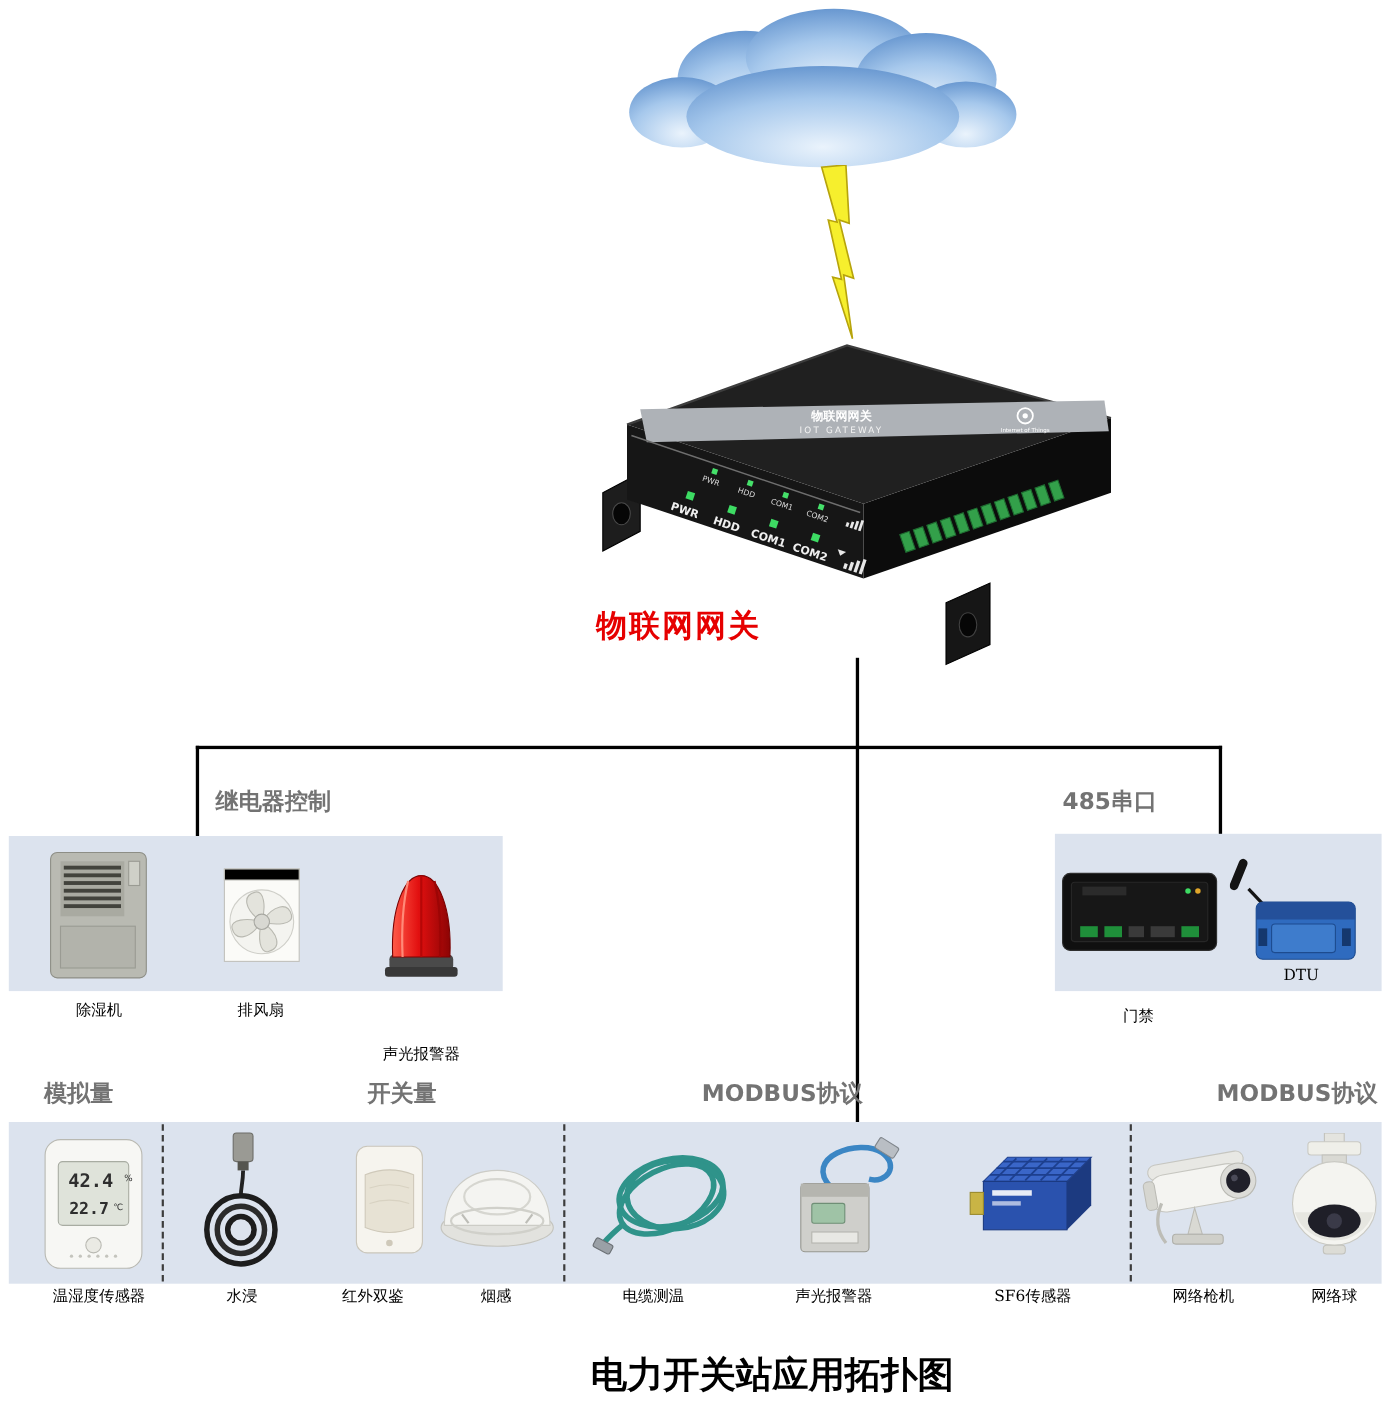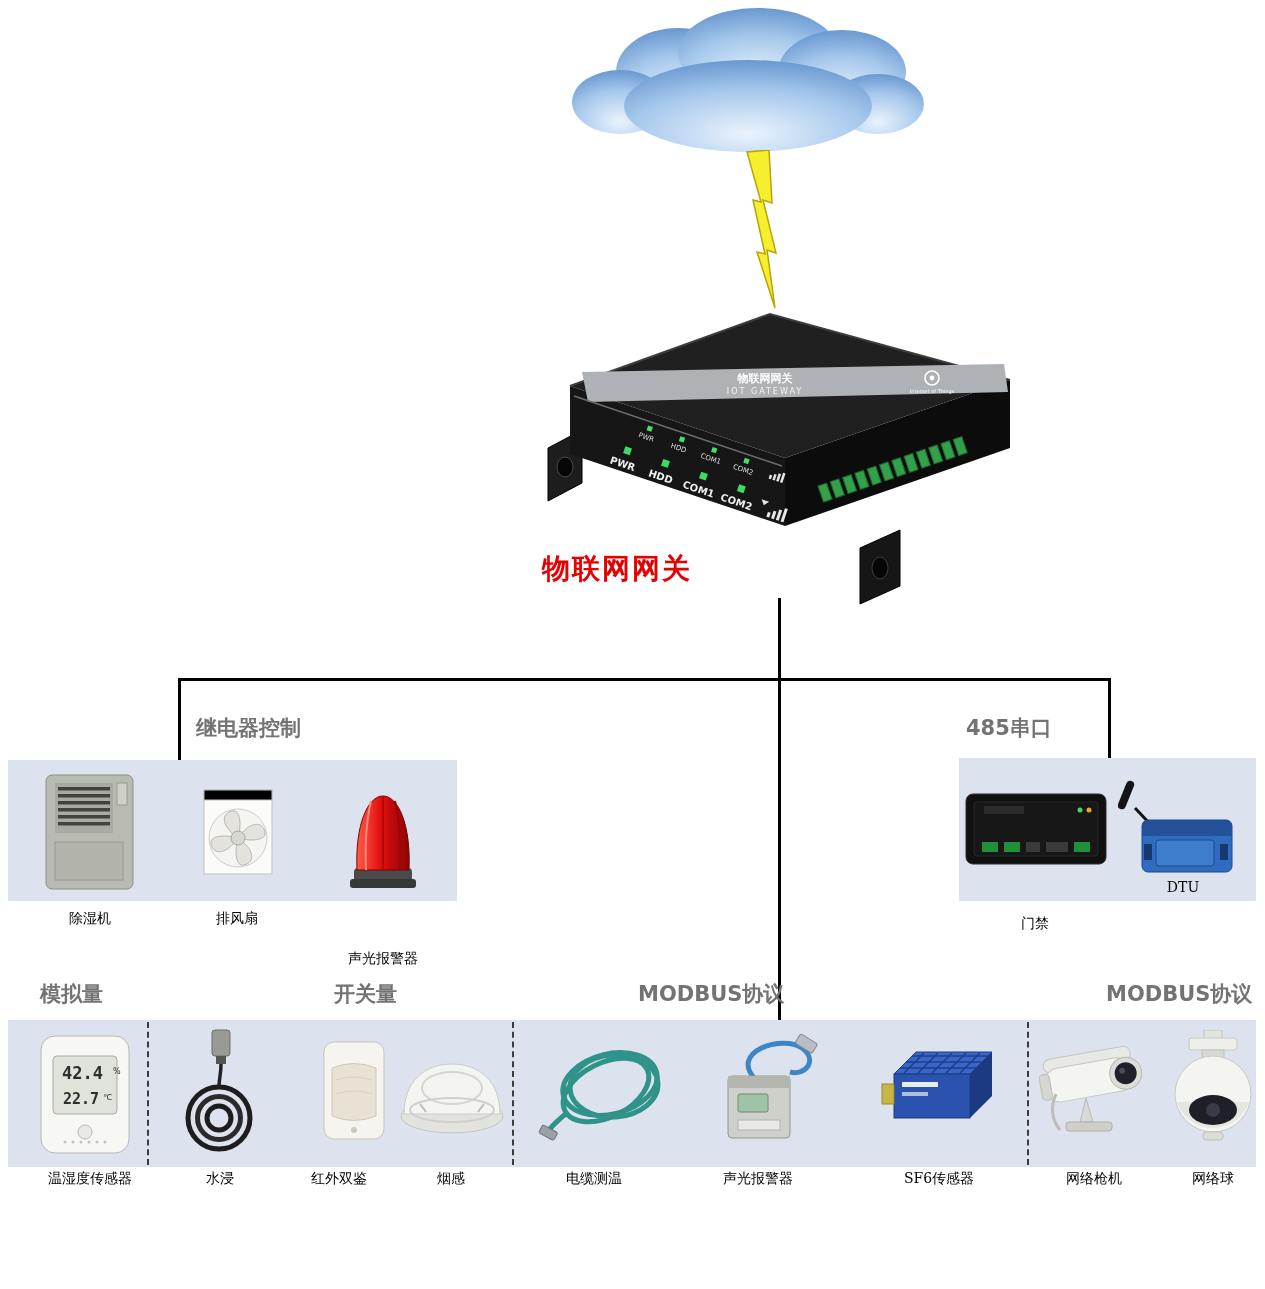--- a/index.html
+++ b/index.html
@@ -328,14 +328,15 @@
   <div class="dev-label" style="left:8px; top:1170px; width:164px;">温湿度传感器</div>
   <div class="dev-label" style="left:170px; top:1170px; width:100px;">水浸</div>
   <div class="dev-label" style="left:282px; top:1170px; width:114px;">红外双鉴</div>
   <div class="dev-label" style="left:408px; top:1170px; width:86px;">烟感</div>
   <div class="dev-label" style="left:532px; top:1170px; width:124px;">电缆测温</div>
   <div class="dev-label" style="left:682px; top:1170px; width:152px;">声光报警器</div>
   <div class="dev-label" style="left:878px; top:1170px; width:122px;">SF6传感器</div>
   <div class="dev-label" style="left:1038px; top:1170px; width:112px;">网络枪机</div>
   <div class="dev-label" style="left:1168px; top:1170px; width:90px;">网络球</div>
 
+  <div class="main-title">电力开关站应用拓扑图</div>
 
 </div>
 
 </body></html>

